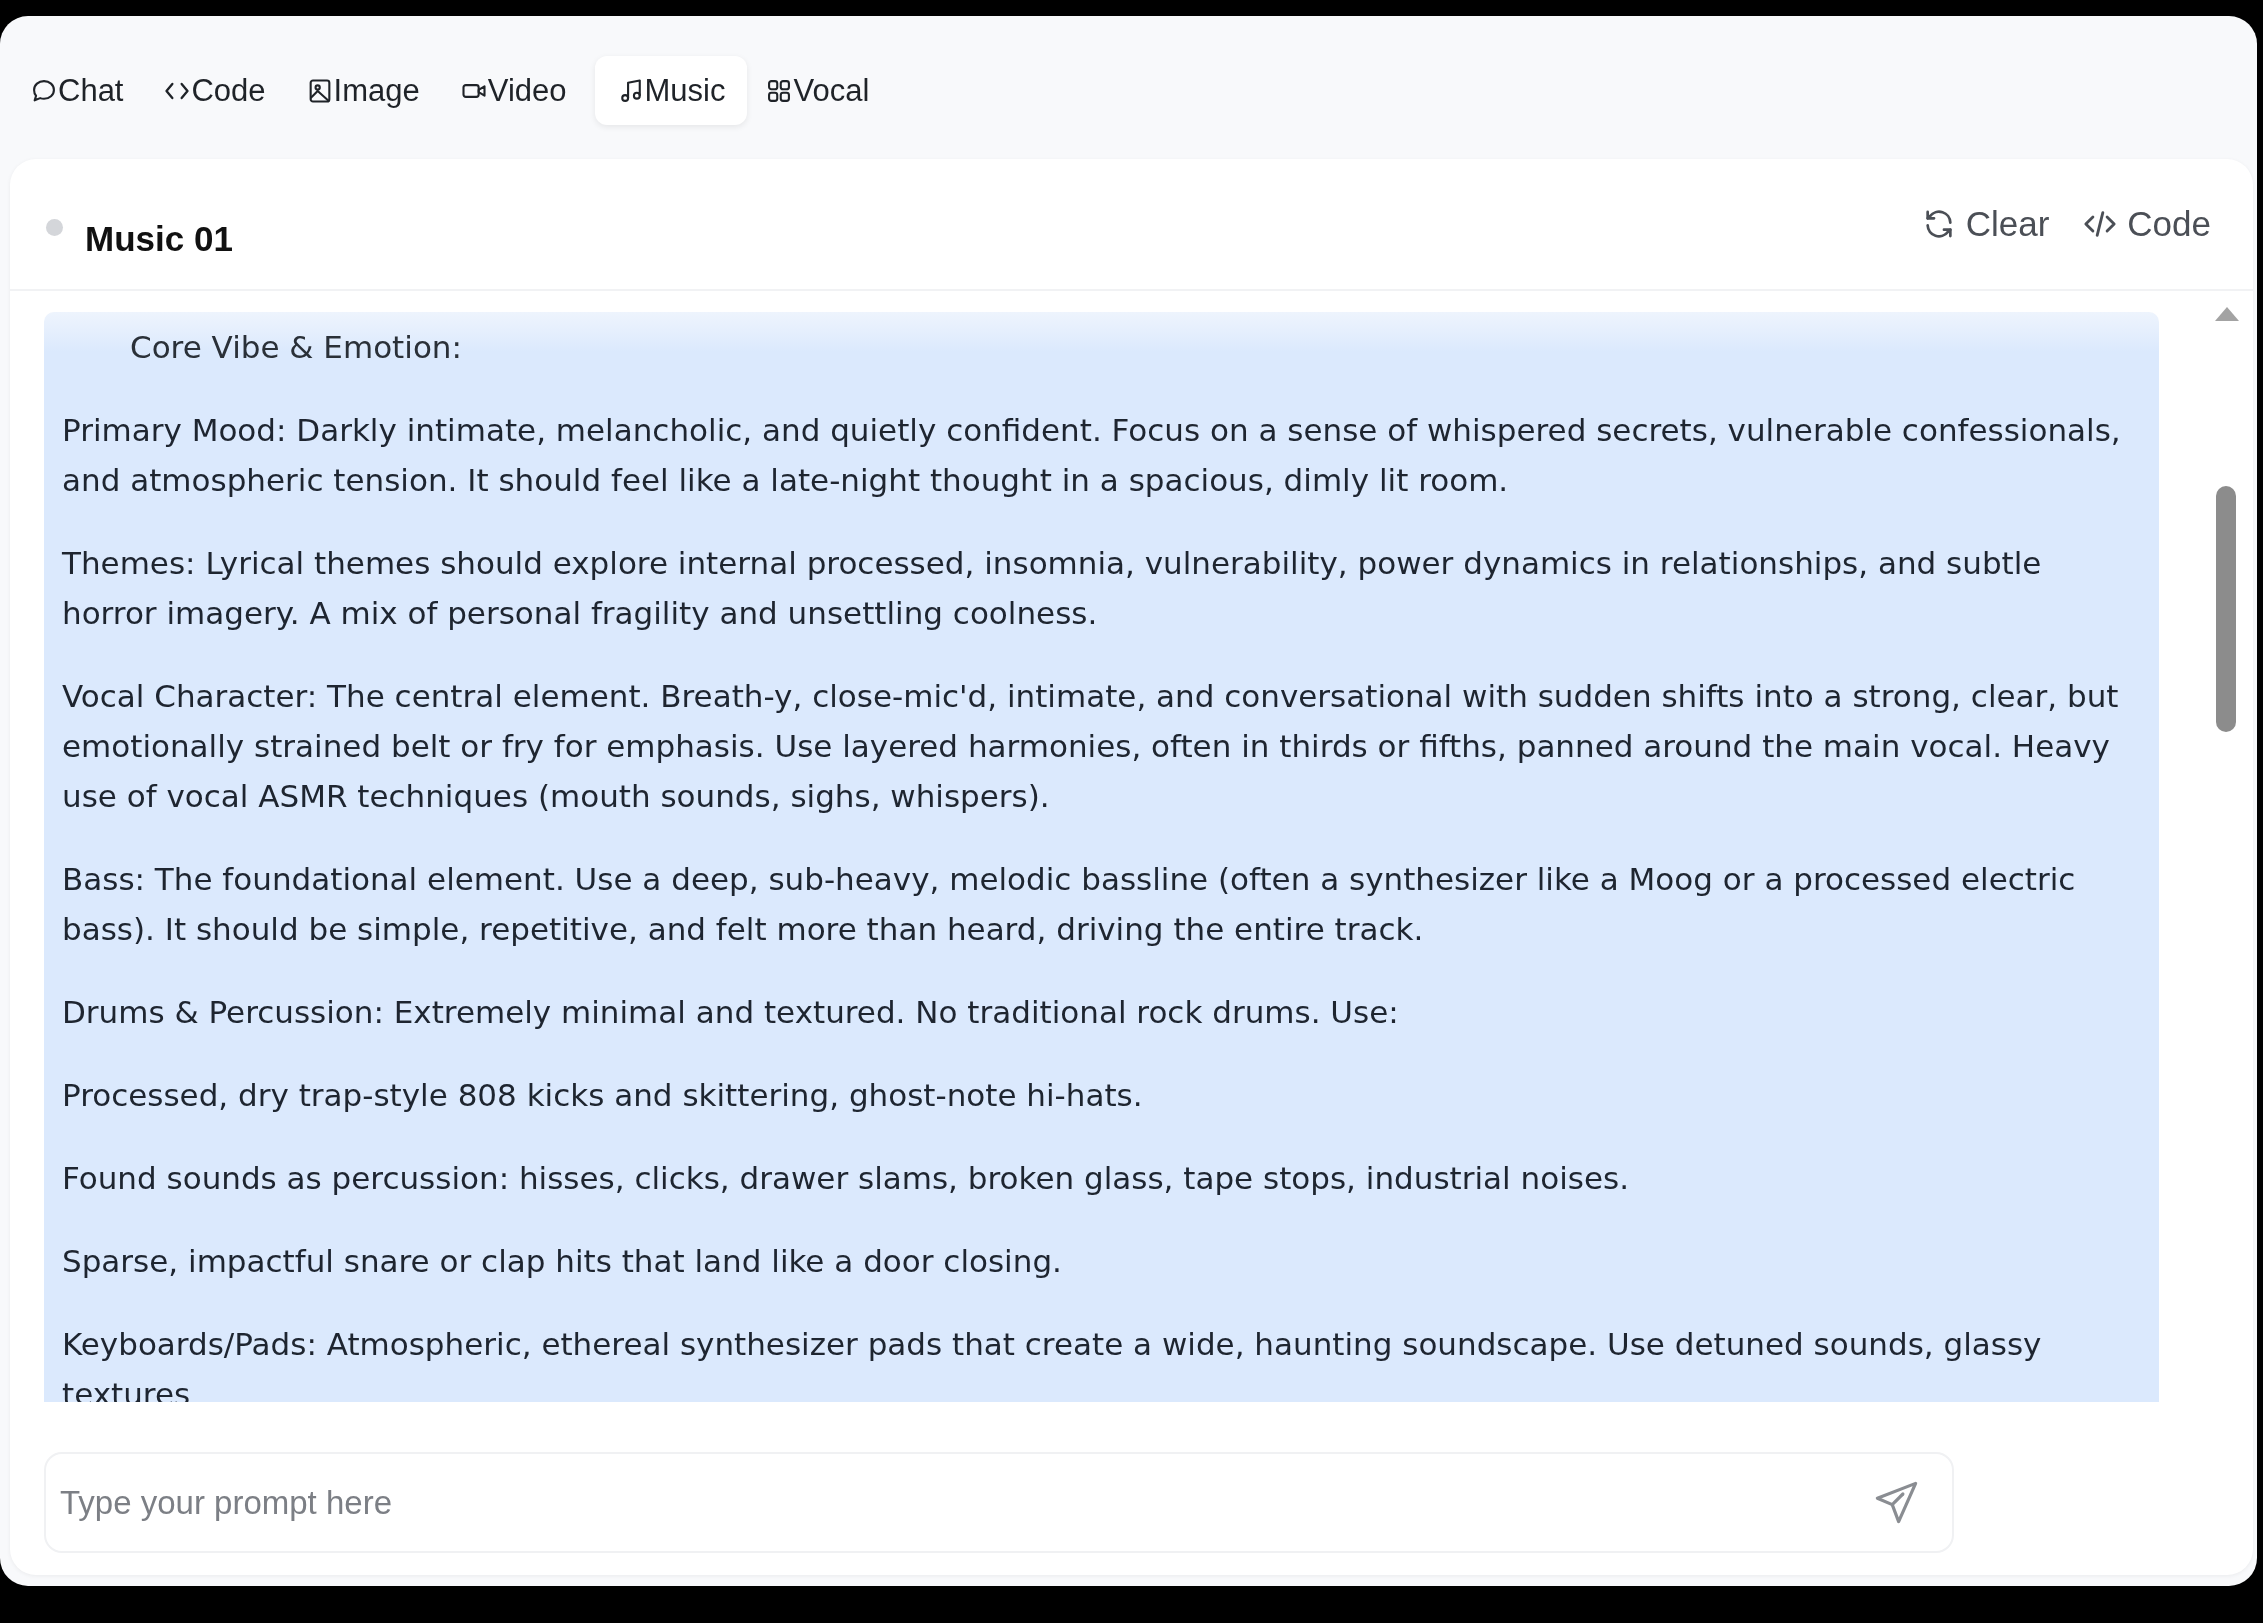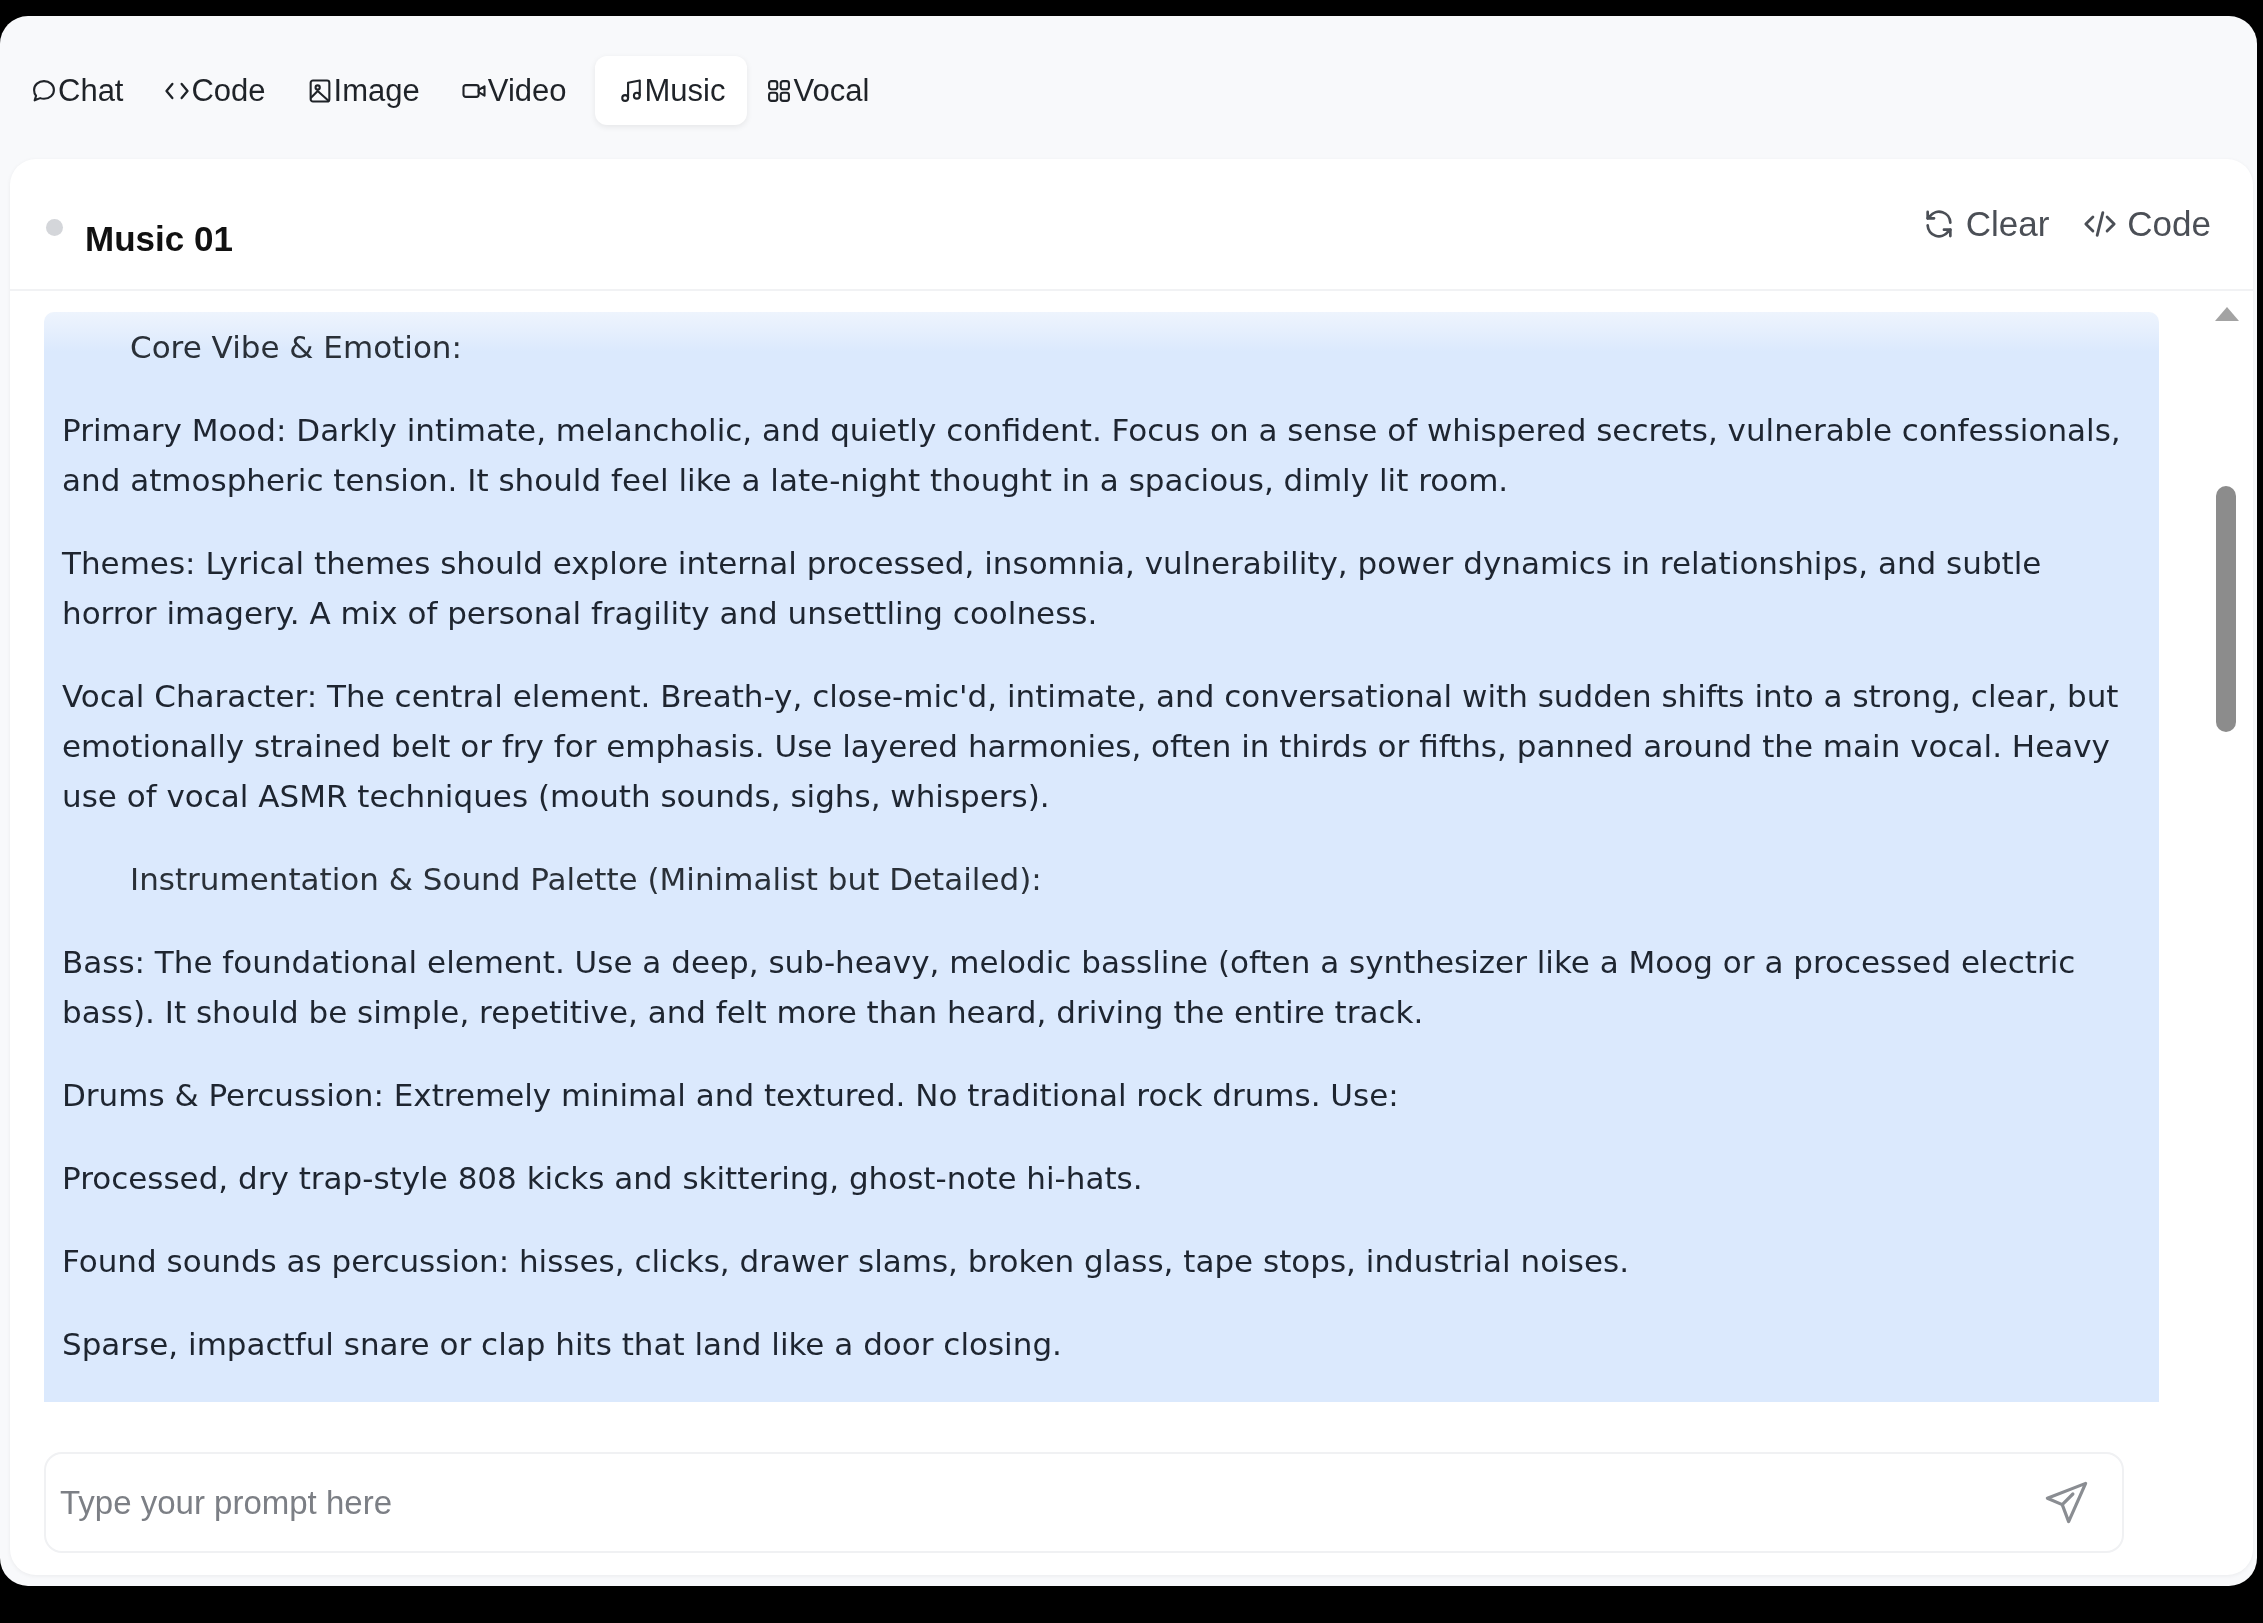--- a/index.html
+++ b/index.html
@@ -38,21 +38,21 @@
     background-image: linear-gradient(#eef4fd, #dbe9fd 40px);
     padding: 10px 18px 0 18px;
     font-family: "DejaVu Sans", sans-serif; font-size: 31px; color: #1e2530; line-height: 50px;
   }
   .bubble p { margin-bottom: 33px; }
   .bubble p.heading { padding-left: 68px; color: #2a3038; }
   .scroll-track { position: absolute; right: 14px; top: 134px; width: 28px; height: 1109px; }
   .scroll-arrow { position: absolute; left: 4px; top: 14px; width: 0; height: 0;
     border-left: 12px solid transparent; border-right: 12px solid transparent; border-bottom: 14px solid #a3a3a3; }
   .scroll-thumb { position: absolute; left: 5px; top: 193px; width: 20px; height: 246px; border-radius: 10px; background: #8c8c8c; }
-  .input-area { position: absolute; left: 34px; top: 1293px; width: 2080px; height: 101px;
+  .input-area { position: absolute; left: 34px; top: 1293px; width: 1910px; height: 101px;
     border: 2px solid #f0f1f3; border-radius: 18px; background: #fff; display: flex; align-items: center; padding: 0 30px 0 14px; }
   .input-area input { flex: 1; border: none; outline: none; font-family: "Liberation Sans", sans-serif; font-size: 33px; color: #333; background: transparent; }
   .input-area input::placeholder { color: #7c7f85; }
   .send { width: 51px; height: 51px; cursor: pointer; }
 </style>
 </head>
 <body>
 
 <div class="app">
 
@@ -127,21 +127,20 @@
         </div>
       </div>
     </header>
 
     <div class="messages">
       <div class="bubble">
         <p class="heading">Core Vibe &amp; Emotion:</p>
         <p>Primary Mood: Darkly intimate, melancholic, and quietly confident. Focus on a sense of whispered secrets, vulnerable confessionals, and atmospheric tension. It should feel like a late-night thought in a spacious, dimly lit room.</p>
         <p>Themes: Lyrical themes should explore internal processed, insomnia, vulnerability, power dynamics in relationships, and subtle horror imagery. A mix of personal fragility and unsettling coolness.</p>
         <p>Vocal Character: The central element. Breath-y, close-mic'd, intimate, and conversational with sudden shifts into a strong, clear, but emotionally strained belt or fry for emphasis. Use layered harmonies, often in thirds or fifths, panned around the main vocal. Heavy use of vocal ASMR techniques (mouth sounds, sighs, whispers).</p>
-        <p class="heading">Instrumentation &amp; Sound Palette (Minimalist but Detailed):</p>
         <p>Bass: The foundational element. Use a deep, sub-heavy, melodic bassline (often a synthesizer like a Moog or a processed electric bass). It should be simple, repetitive, and felt more than heard, driving the entire track.</p>
         <p>Drums &amp; Percussion: Extremely minimal and textured. No traditional rock drums. Use:</p>
         <p>Processed, dry trap-style 808 kicks and skittering, ghost-note hi-hats.</p>
         <p>Found sounds as percussion: hisses, clicks, drawer slams, broken glass, tape stops, industrial noises.</p>
         <p>Sparse, impactful snare or clap hits that land like a door closing.</p>
         <p>Keyboards/Pads: Atmospheric, ethereal synthesizer pads that create a wide, haunting soundscape. Use detuned sounds, glassy textures</p>
       </div>
     </div>
 
     <div class="scroll-track">

